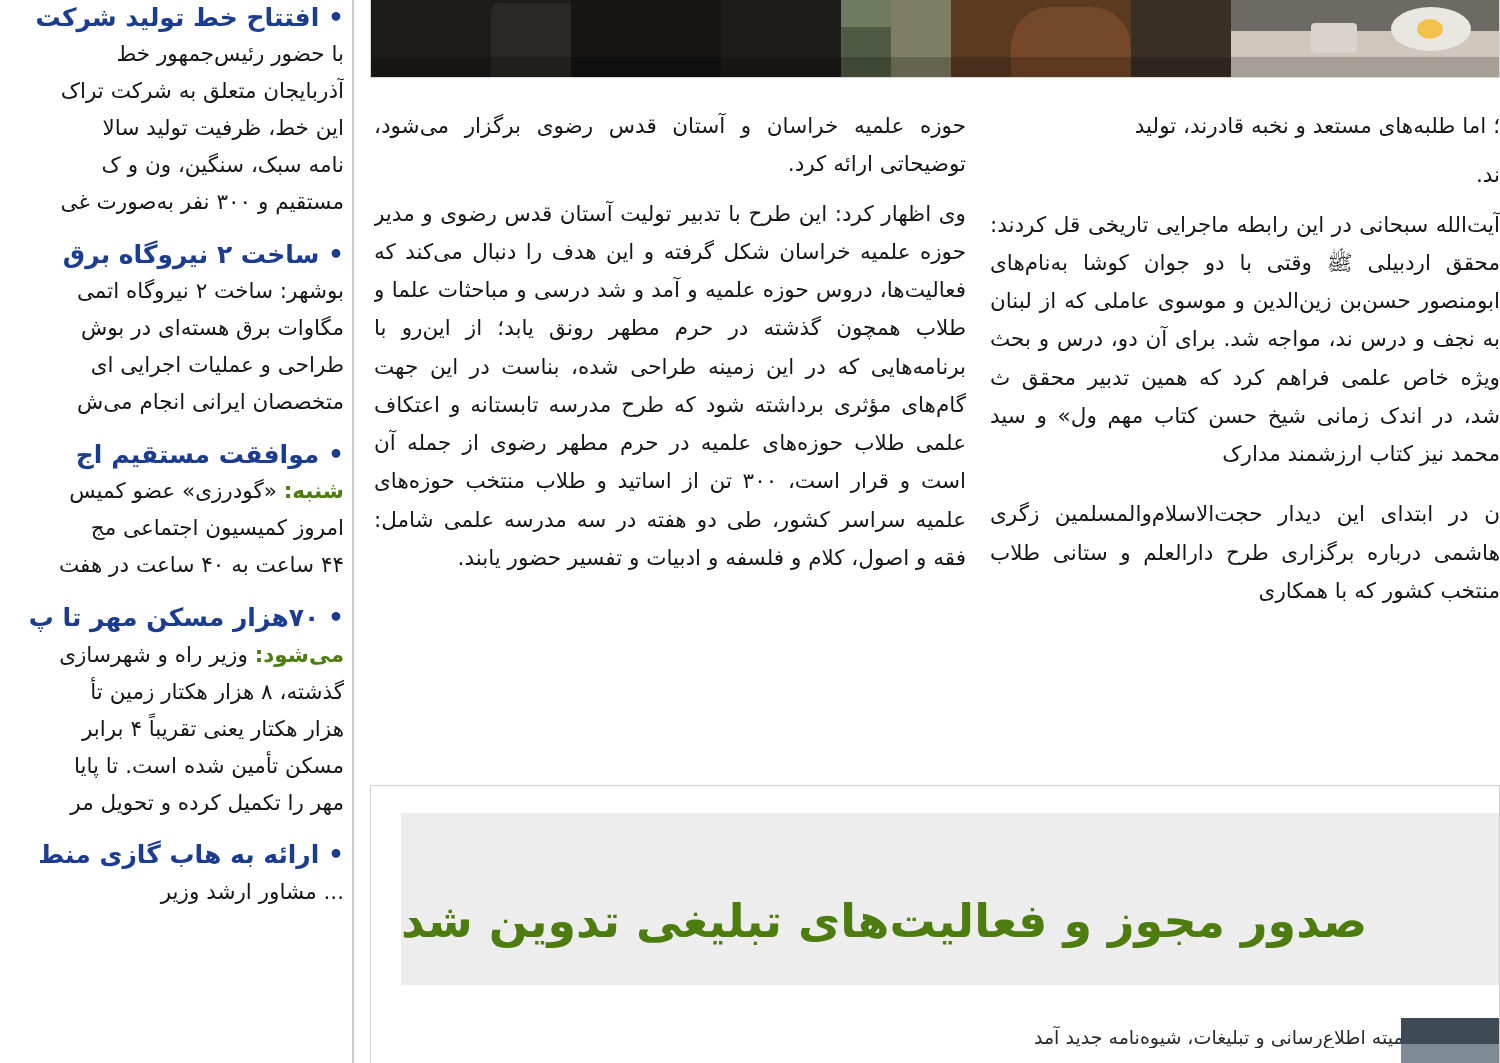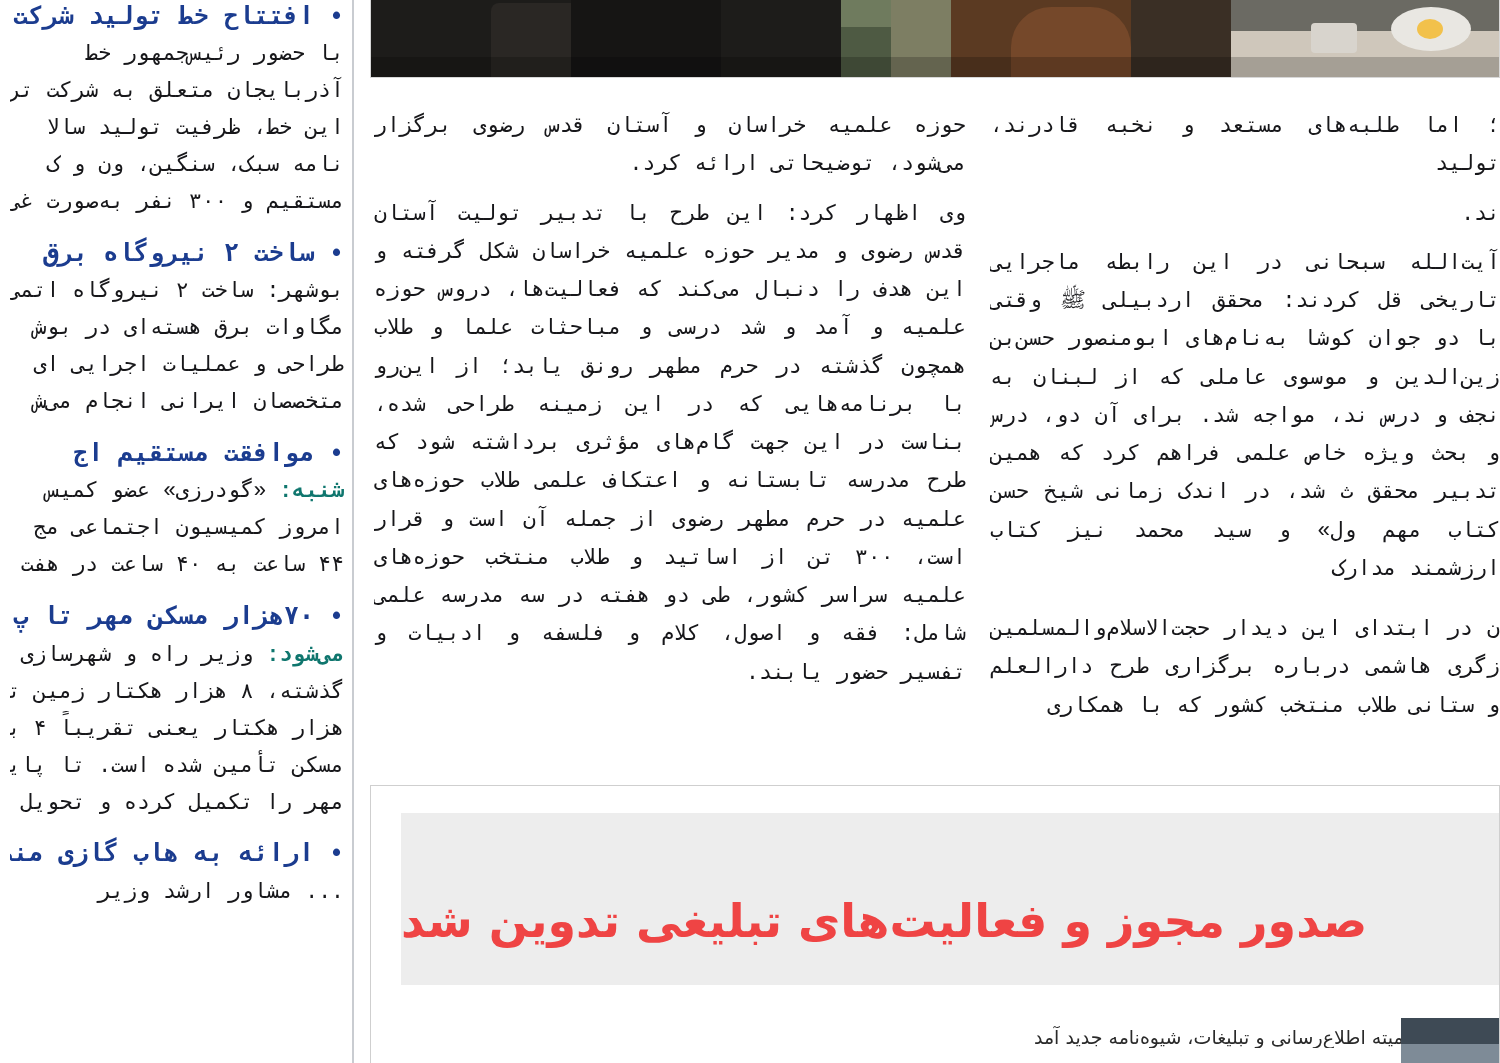--- a/index.html
+++ b/index.html
@@ -54,21 +54,21 @@
     overflow: hidden;
   }
   .brief-body {
     font-size: 21.5px;
     line-height: 1.72;
     color: #17171a;
     overflow: hidden;
   }
   .brief-body .lead {
     font-weight: bold;
-    color: #0f766e;
+    color: #4d7c0f;
   }
   .brief-line { white-space: nowrap; overflow: hidden; }
 
   
   .photo {
     position: absolute;
     left: 370px;
     top: -4px;
     width: 1130px;
     height: 82px;
@@ -131,21 +131,21 @@
     background: #ededed;
   }
   .box-title {
     position: absolute;
     left: 30px;
     top: 108px;
     width: 1100px;
     text-align: left;
     font-size: 46px;
     font-weight: bold;
-    color: #ef4444;
+    color: #4d7c0f;
     letter-spacing: -0.5px;
     direction: rtl;
     white-space: nowrap;
     overflow: hidden;
   }
   .box-sub {
     position: absolute;
     left: 30px;
     top: 240px;
     width: 1100px;
@@ -160,21 +160,21 @@
     position: absolute;
     left: 1030px;
     top: 232px;
     width: 100px;
     height: 50px;
     background: #7e8b97;
   }
   .box-thumb .t-dark { position:absolute; left:0; top:0; width:100px; height:26px; background:#3e4a55; }
 
   
-  .clip { overflow: hidden; font-family: Liberation Mono, monospace; }
+  .clip { overflow: hidden; }
 </style>
 </head>
 <body>
 
 <div class="page">
 
   <div class="rule rule-left"></div>
 
   <div class="sidebar clip">
 

